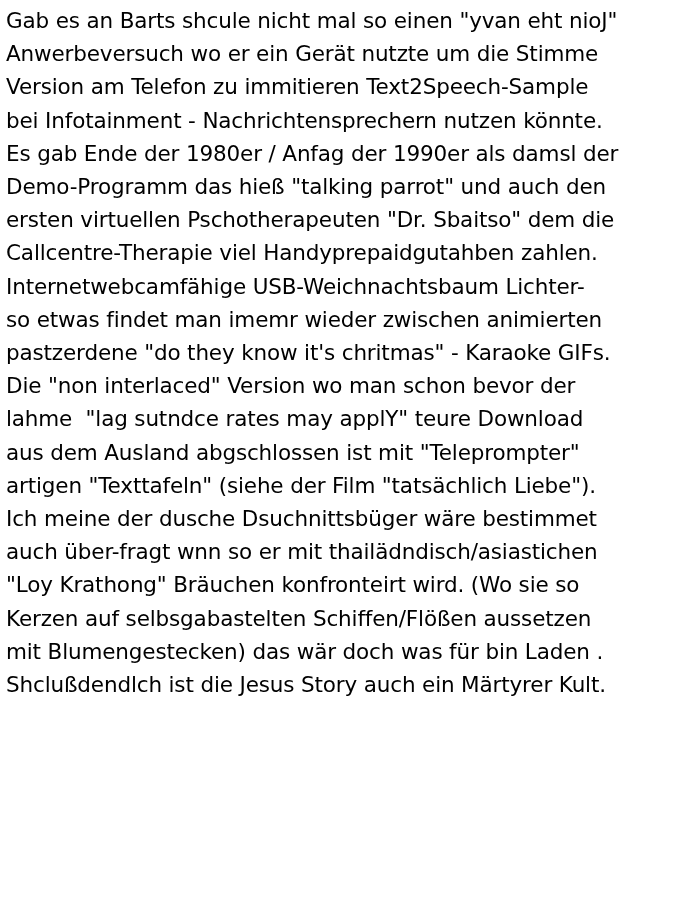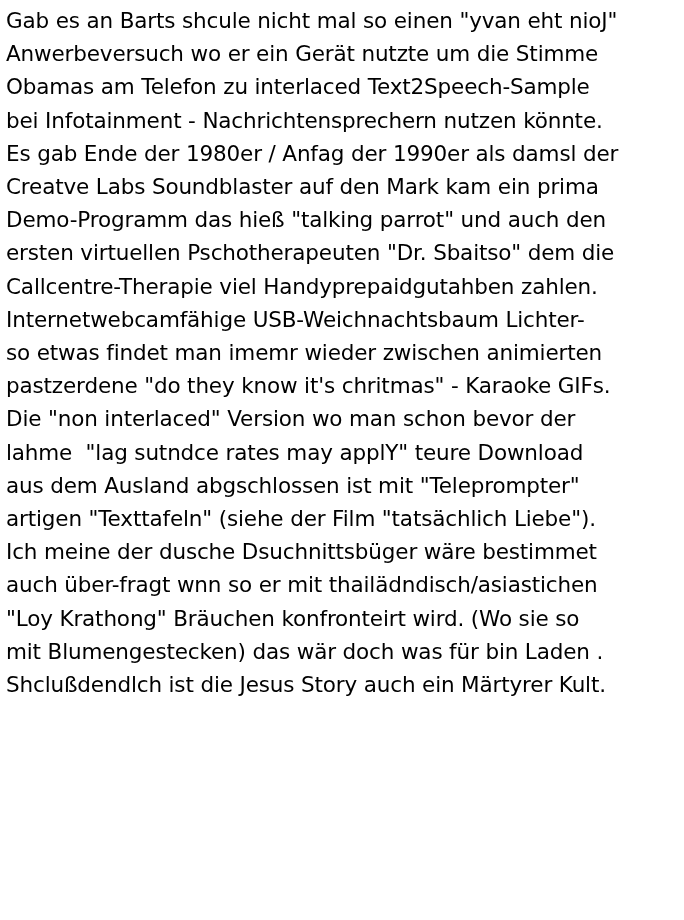--- a/index.html
+++ b/index.html
@@ -27,32 +27,32 @@
     letter-spacing: -0.15px;
     font-weight: 400;
   }
 </style>
 </head>
 <body>
 
 <div id="text-block">
   <div class="line">Gab es an Barts shcule nicht mal so einen "yvan eht nioJ"</div>
   <div class="line">Anwerbeversuch wo er ein Gerät nutzte um die Stimme</div>
-  <div class="line">Obamas am Telefon zu interlaced Text2Speech-Sample</div>
+  <div class="line">Version am Telefon zu immitieren Text2Speech-Sample</div>
   <div class="line">bei Infotainment - Nachrichtensprechern nutzen könnte.</div>
   <div class="line">Es gab Ende der 1980er / Anfag der 1990er als damsl der</div>
-  <div class="line">Creatve Labs Soundblaster auf den Mark kam ein prima</div>
   <div class="line">Demo-Programm das hieß "talking parrot" und auch den</div>
   <div class="line">ersten virtuellen Pschotherapeuten "Dr. Sbaitso" dem die</div>
   <div class="line">Callcentre-Therapie viel Handyprepaidgutahben zahlen.</div>
   <div class="line">Internetwebcamfähige USB-Weichnachtsbaum Lichter-</div>
   <div class="line">so etwas findet man imemr wieder zwischen animierten</div>
   <div class="line">pastzerdene "do they know it's chritmas" - Karaoke GIFs.</div>
   <div class="line">Die "non interlaced" Version wo man schon bevor der</div>
   <div class="line">lahme  "lag sutndce rates may applY" teure Download</div>
   <div class="line">aus dem Ausland abgschlossen ist mit "Teleprompter"</div>
   <div class="line">artigen "Texttafeln" (siehe der Film "tatsächlich Liebe").</div>
   <div class="line">Ich meine der dusche Dsuchnittsbüger wäre bestimmet</div>
   <div class="line">auch über-fragt wnn so er mit thailädndisch/asiastichen</div>
   <div class="line">"Loy Krathong" Bräuchen konfronteirt wird. (Wo sie so</div>
+  <div class="line">Kerzen auf selbsgabastelten Schiffen/Flößen aussetzen</div>
   <div class="line">mit Blumengestecken) das wär doch was für bin Laden .</div>
   <div class="line">Shclußdendlch ist die Jesus Story auch ein Märtyrer Kult.</div>
 </div>
 
 </body></html>

